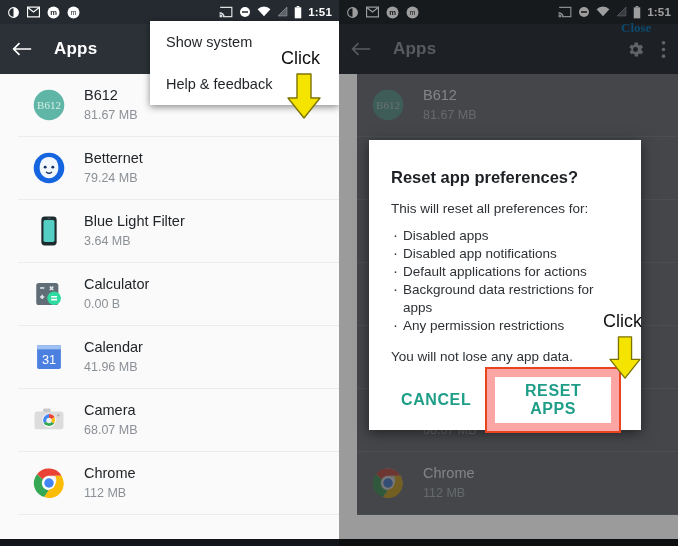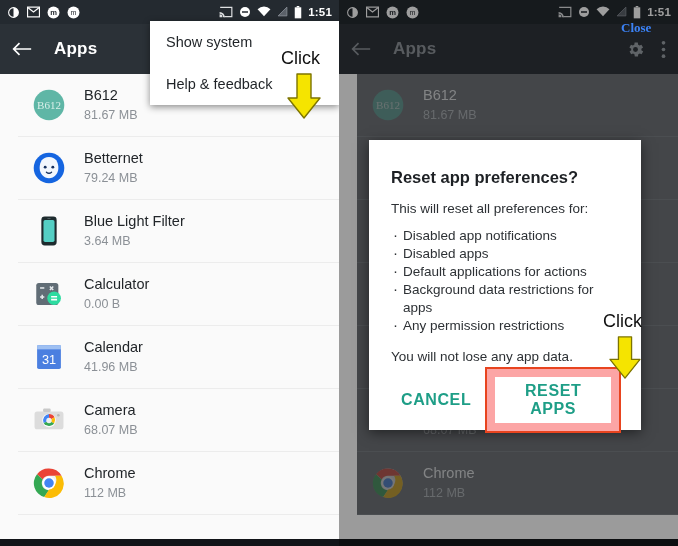--- a/index.html
+++ b/index.html
@@ -55,21 +55,21 @@
   .dlg-list{list-style:none;margin:0;padding:0;}
   .dlg-list li{font-size:13.5px;color:#2d3135;line-height:18px;position:relative;padding-left:12px;}
   .dlg-list li:before{content:"\00B7";position:absolute;left:2px;top:-1px;font-size:15px;}
   .dlg-list li.cont{padding-left:12px;}
   .dlg-list li.cont:before{content:"";}
   .dlg-note{font-size:13.5px;color:#2d3135;margin:14px 0 0 0;}
   .dlg-actions{display:flex;justify-content:flex-end;align-items:center;gap:6px;margin-top:16px;height:40px;}
   .dlg-btn{font-size:16px;font-weight:bold;color:#1e9e87;letter-spacing:.6px;padding:8px 10px;background:none;border:none;font-family:"Liberation Sans",sans-serif;}
   .dlg-btn.hl{border:8px solid #fca5a5;outline:2px solid #e8441f;padding:5px 9px;}
 
-  .close-lbl{position:absolute;z-index:45;color:#3b82f6;font-size:13px;font-weight:bold;font-family:"Liberation Serif",serif;text-align:center;}
+  .close-lbl{position:absolute;z-index:45;color:#0c4a6e;font-size:13px;font-weight:bold;font-family:"Liberation Serif",serif;text-align:center;}
 
   .navbar{position:absolute;left:0;bottom:0;width:100%;height:7px;background:#111418;}
   .panel.right .navbar{background:#14171a;}
 </style>
 </head>
 <body>
 
 <div class="stage">
 
   <div class="panel left">
@@ -392,22 +392,22 @@
           </span>
         </div>
       </div>
 
     <div class="scrim"></div>
 
     <div class="dialog">
       <div class="dlg-title">Reset app preferences?</div>
       <p class="dlg-lead">This will reset all preferences for:</p>
       <ul class="dlg-list">
+        <li>Disabled apps</li>
         <li>Disabled app notifications</li>
-        <li>Disabled apps</li>
         <li>Default applications for actions</li>
         <li>Background data restrictions for</li>
         <li class="cont">apps</li>
         <li>Any permission restrictions</li>
       </ul>
       <p class="dlg-note">You will not lose any app data.</p>
       <div class="dlg-actions">
         <button class="dlg-btn">CANCEL</button>
         <button class="dlg-btn hl">RESET APPS</button>
       </div>

